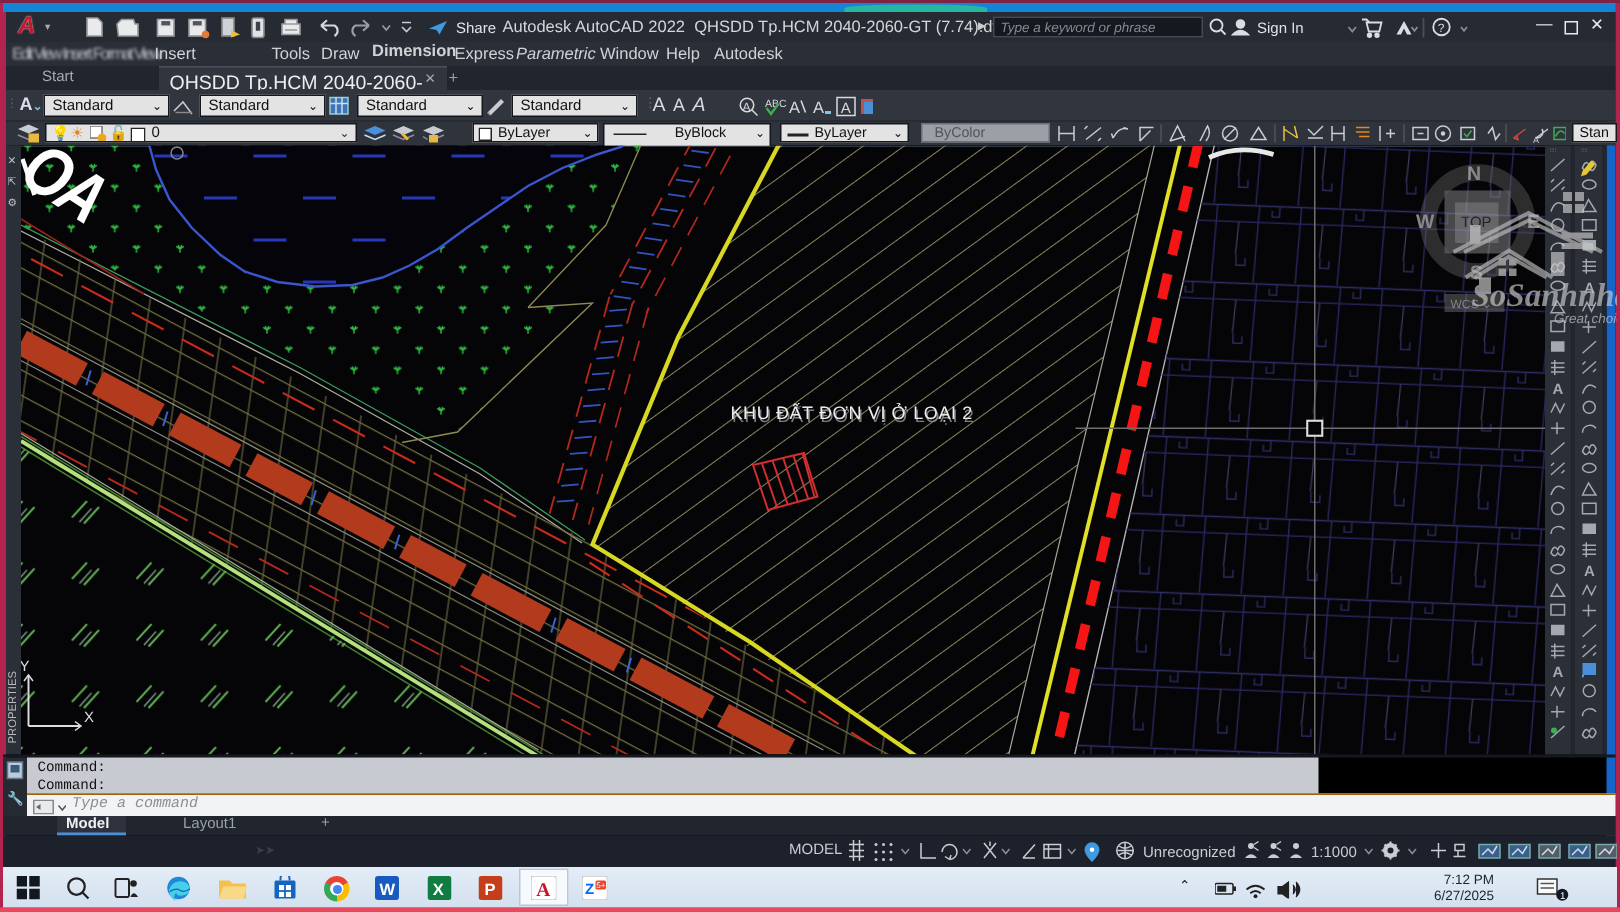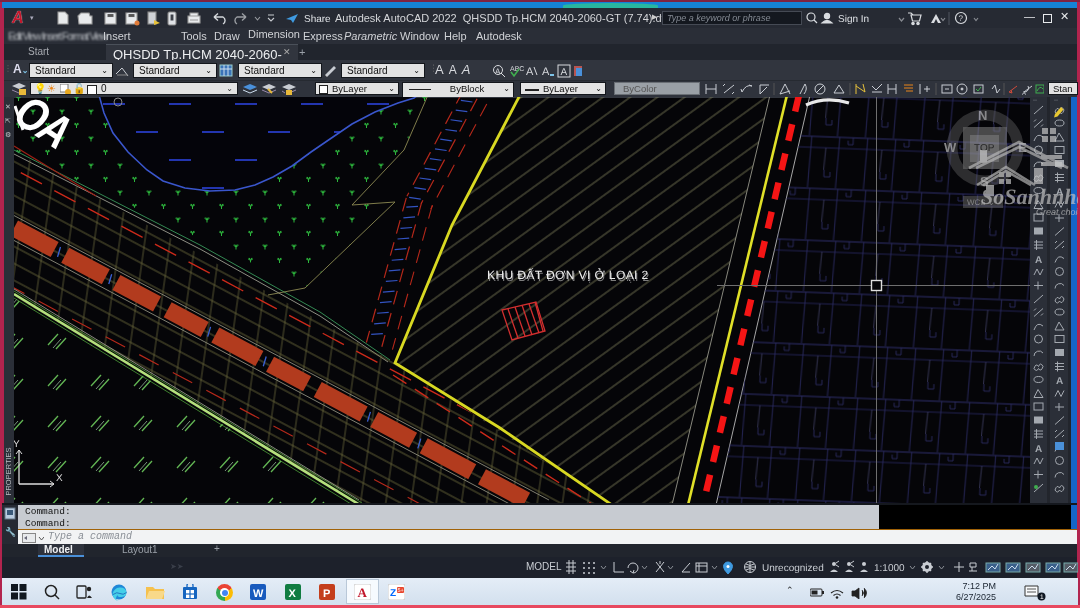--- a/index.html
+++ b/index.html
@@ -73,21 +73,21 @@
   <span class="abs" style="left:1041px;top:6px;width:9px;height:9px;border:1.2px solid #e8eaec;"></span>
   <span class="abs" style="left:1058px;top:2px;color:#e8eaec;font-size:11px;">✕</span>
 </div>
 
 <div class="abs" style="left:2px;top:28px;width:1075px;height:16px;background:#2a2e37;color:#d0d2d6;font-size:11px;">
   <span class="abs" style="left:6px;top:2px;filter:blur(1.1px);letter-spacing:-1.5px;color:#b9bcc1;">Edit View Insert Format View</span>
   <span class="abs" style="left:101px;top:2px;">Insert</span>
   <span class="abs" style="left:137px;top:2px;margin-top:20px;">Format</span>
   <span class="abs" style="left:179px;top:2px;">Tools</span>
   <span class="abs" style="left:212px;top:2px;">Draw</span>
-  <span class="abs" style="left:246px;top:0;">Dimension</span>
+  <span class="abs" style="left:246px;top:0;font-weight:bold;">Dimension</span>
   <span class="abs" style="left:301px;top:2px;">Express</span>
   <span class="abs" style="left:342px;top:2px;font-style:italic;">Parametric</span>
   <span class="abs" style="left:398px;top:2px;">Window</span>
   <span class="abs" style="left:442px;top:2px;">Help</span>
   <span class="abs" style="left:474px;top:2px;">Autodesk</span>
 </div>
 
 <div class="abs" style="left:2px;top:44px;width:1075px;height:16px;background:#21252d;">
   <span class="abs" style="left:26px;top:2px;color:#a7aab0;font-size:10px;">Start</span>
   <div class="abs" style="left:104px;top:0;width:192px;height:16px;background:#31353e;border-top:1px solid #4a5059;">

